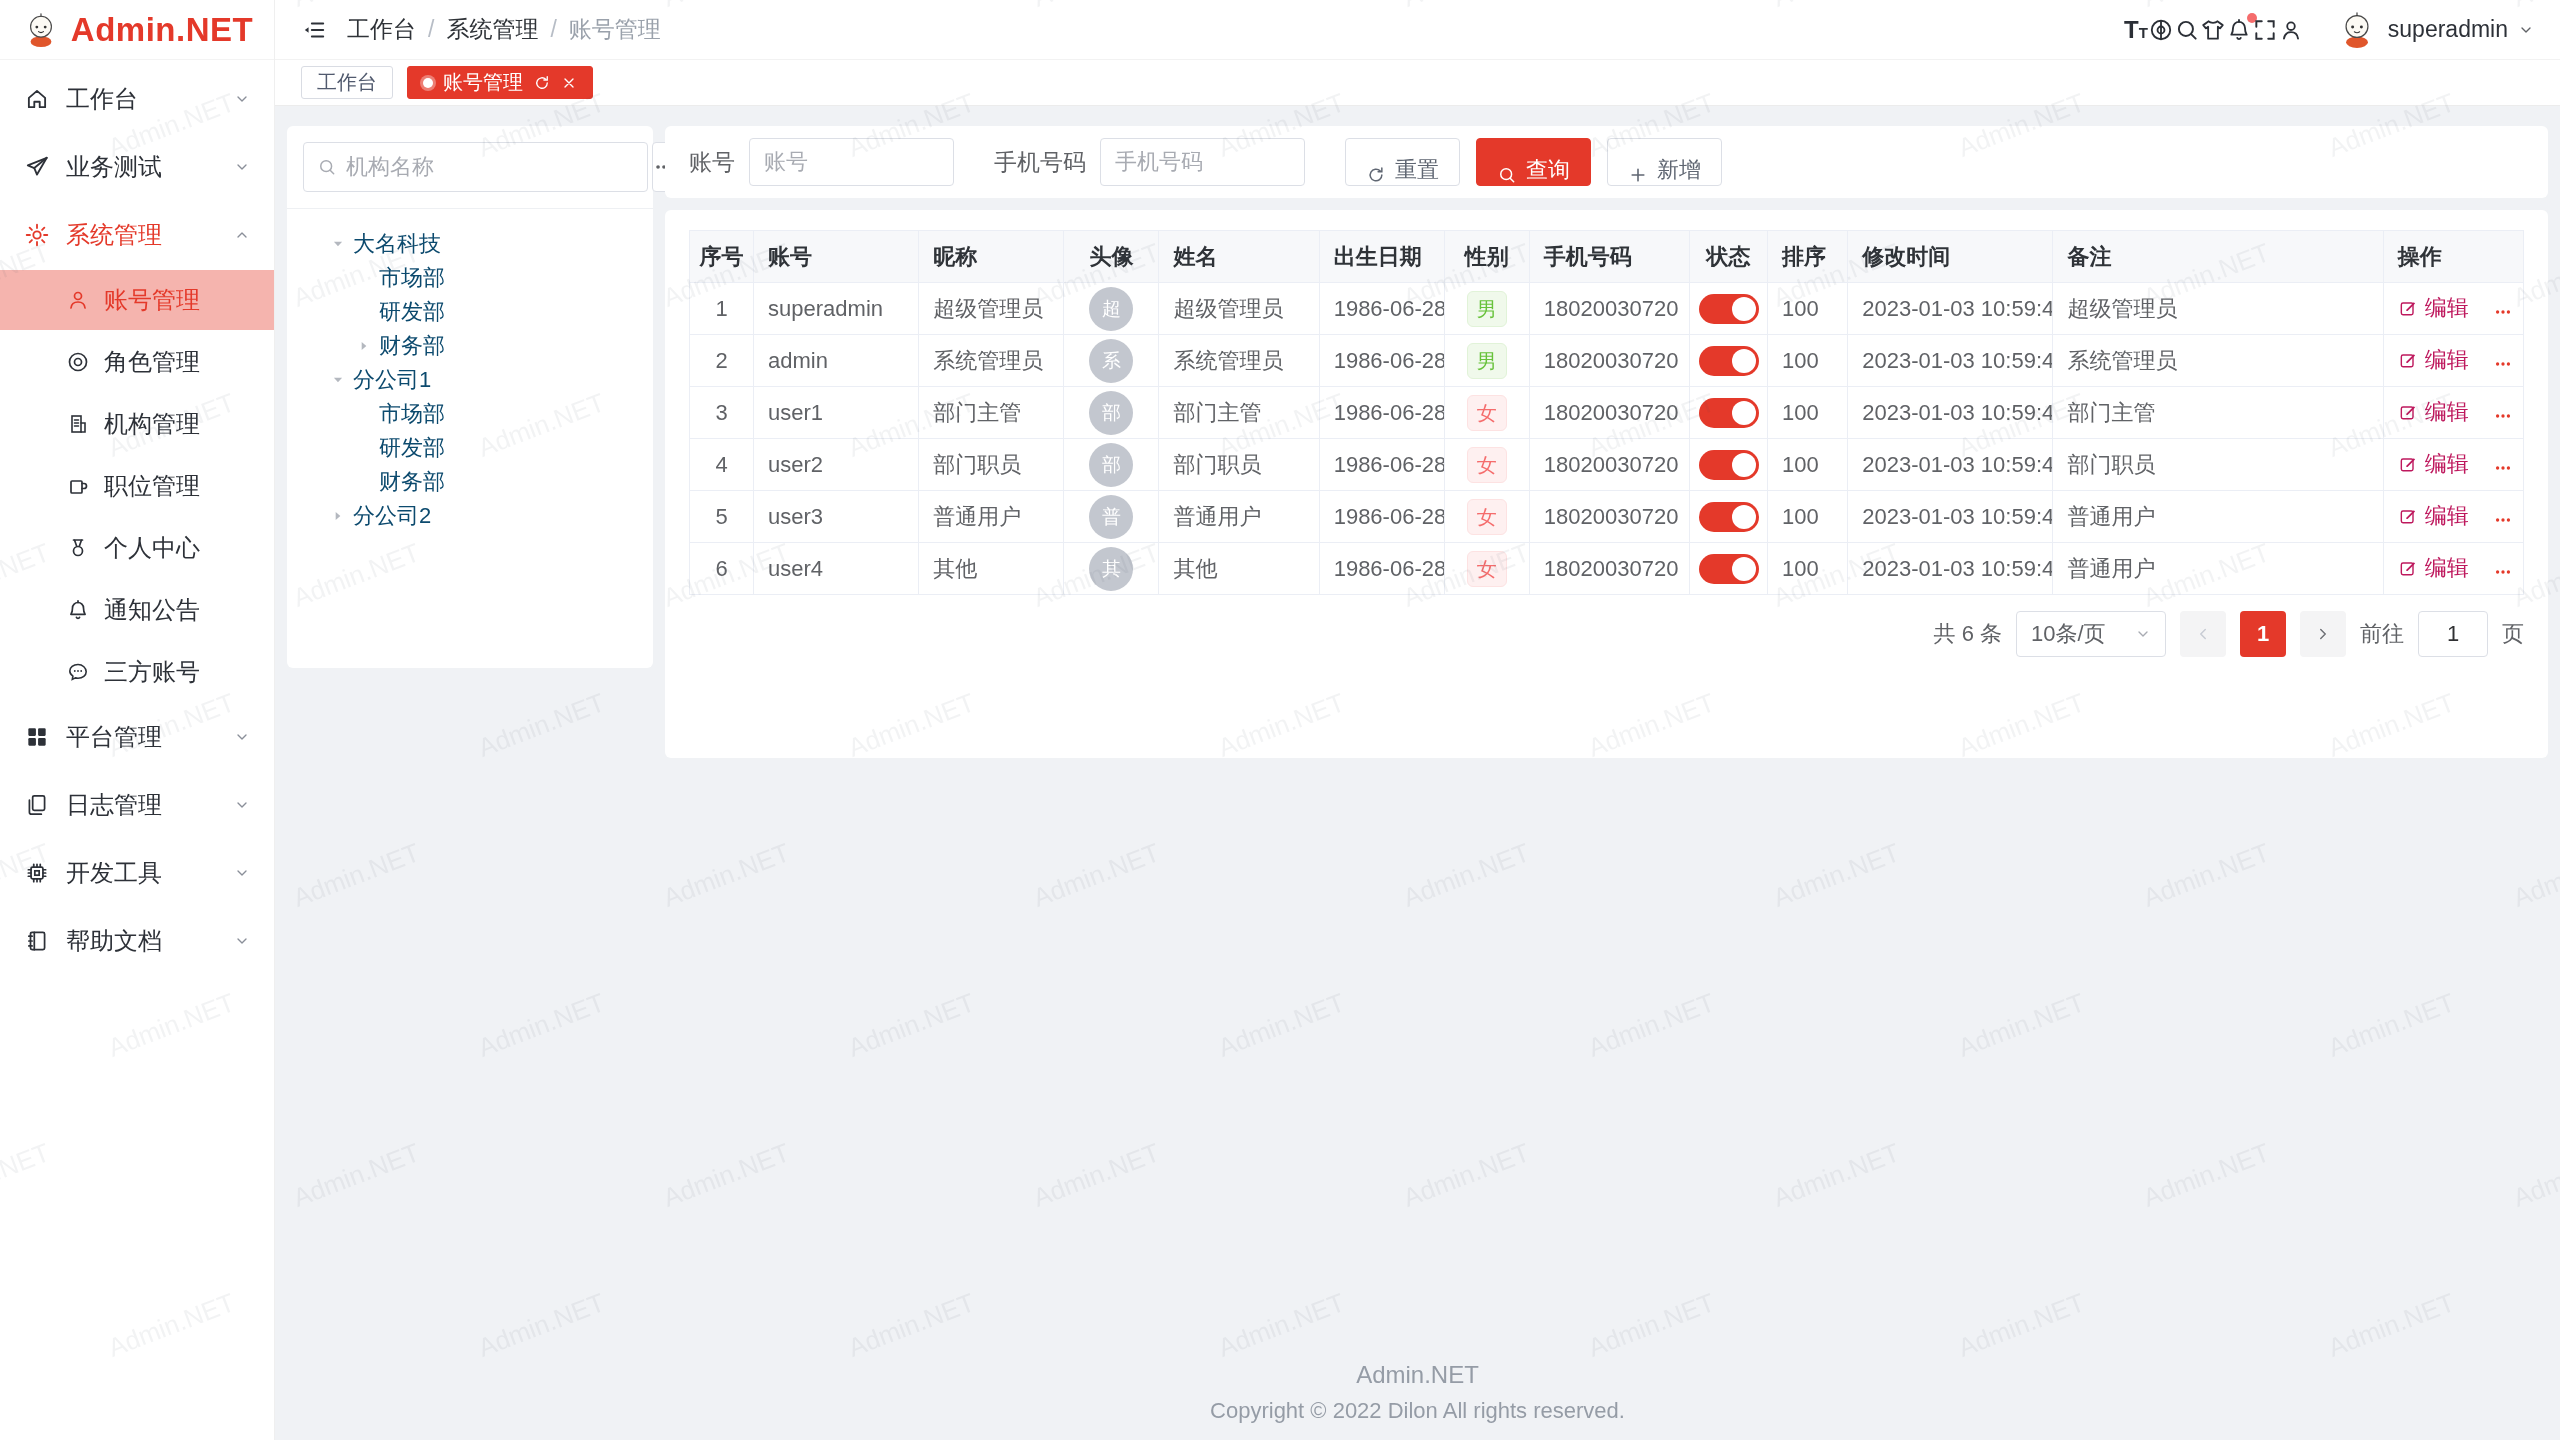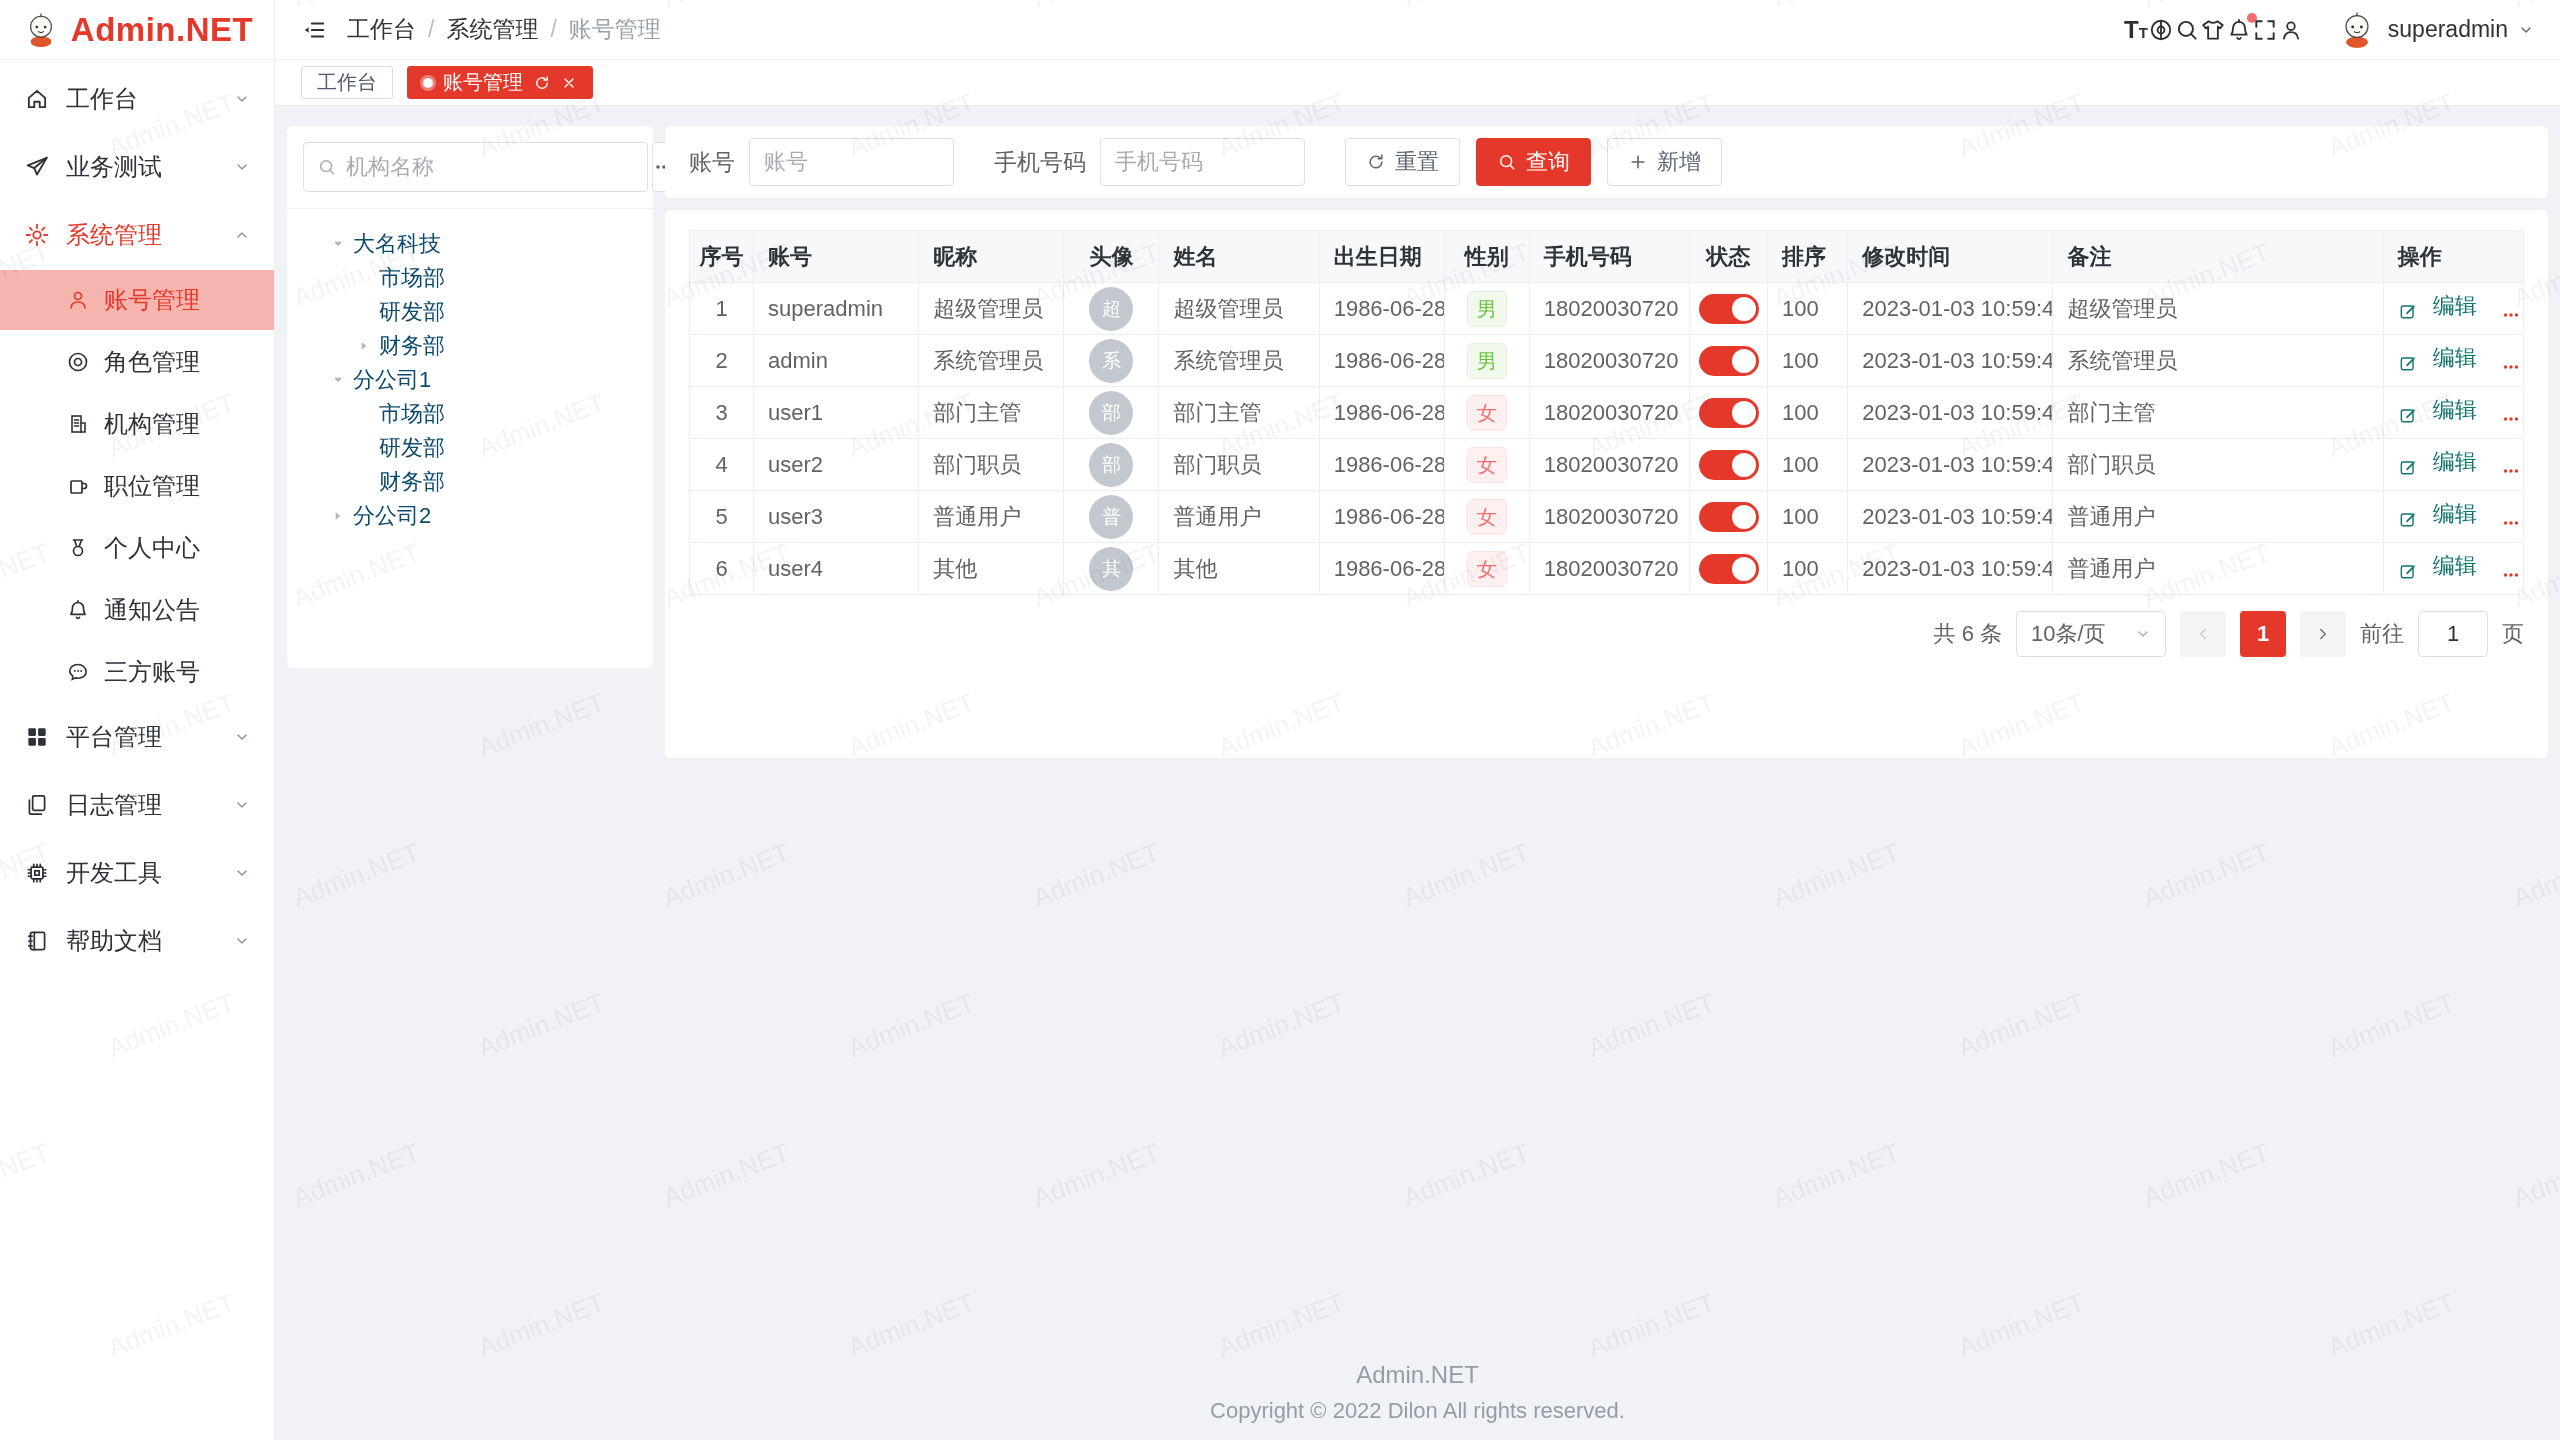--- a/index.html
+++ b/index.html
@@ -70,39 +70,39 @@
   .caret-none{visibility:hidden}
   .lv0{padding-left:28px}.lv1{padding-left:54px}
 
   .right-col{flex:1;display:flex;flex-direction:column;gap:12px}
   .filter-card{height:72px;display:flex;align-items:center;padding:0 24px}
   .flabel{font-size:23px;color:#606266;margin-right:14px;white-space:nowrap}
   .finput{width:205px;height:48px;border:1px solid #dcdfe6;border-radius:4px;padding:0 14px;font-size:22px;font-family:inherit;color:#303133;outline:none}
   .finput::placeholder{color:#a8abb2}
   .gap-l{margin-left:40px}
   .btns{margin-left:40px;display:flex;gap:16px}
-  .btn{height:48px;padding:0 20px;border-radius:4px;border:1px solid #dcdfe6;background:#fff;color:#5f6672;font-size:22px;font-family:inherit;display:inline-flex;align-items:center;gap:9px;cursor:pointer}
+  .btn{height:48px;padding:0 20px;border-radius:4px;border:1px solid #dcdfe6;background:#fff;color:#5f6672;font-size:22px;font-family:inherit;display:inline-flex;align-items:flex-end;gap:9px;cursor:pointer}
   .btn .ic{color:#5f6672}
   .btn.primary{background:#e4392a;border-color:#e4392a;color:#fff}
   .btn.primary .ic{color:#fff}
 
   .table-card{height:548px;padding:20px 24px 22px}
   table{width:100%;border-collapse:collapse;table-layout:fixed}
   th,td{border:1px solid #ebeef5;height:52px;padding:0 14px;font-size:22px;text-align:left;white-space:nowrap;overflow:hidden}
   th{background:#f7f8fa;color:#2f3338;font-weight:bold}
   td{color:#606266}
   .c{text-align:center;padding:0 4px}
   .avatar-circle{display:inline-flex;width:44px;height:44px;border-radius:50%;background:#c3c7cf;color:#fff;font-size:19px;align-items:center;justify-content:center;vertical-align:middle}
   .badge{display:inline-block;padding:5px 9px;border-radius:6px;font-size:20px;line-height:1.2}
   .badge.male{color:#67c23a;background:#f0f9eb;border:1px solid #e1f3d8}
   .badge.female{color:#f56c6c;background:#fef0f0;border:1px solid #fde2e2}
   .switch{display:inline-block;width:60px;height:30px;border-radius:15px;background:#e4392a;position:relative;vertical-align:middle;cursor:pointer}
   .switch .knob{position:absolute;top:3px;right:3px;width:24px;height:24px;border-radius:50%;background:#fff}
   .ops{color:#e4392a}
-  .op-edit{display:inline-flex;align-items:flex-end;gap:15px;color:#0f766e;cursor:pointer}
+  .op-edit{display:inline-flex;align-items:center;gap:7px;color:#be185d;cursor:pointer}
   .op-label{font-size:22px}
   .op-more{margin-left:18px;color:#e4392a;cursor:pointer;vertical-align:middle}
 
   .pager{margin-top:16px;display:flex;justify-content:flex-end;align-items:center;gap:14px;font-size:22px;color:#606266}
   .psel{width:150px;height:46px;border:1px solid #dcdfe6;border-radius:4px;display:flex;align-items:center;justify-content:space-between;padding:0 14px;cursor:pointer;background:#fff}
   .psel .ic{color:#a8abb2}
   .pbtn{width:46px;height:46px;border-radius:4px;background:#f4f4f5;display:flex;align-items:center;justify-content:center;cursor:pointer;border:none}
   .pbtn.prev{color:#c8ccd4}
   .pbtn.next{color:#707277}
   .pnum{width:46px;height:46px;border-radius:4px;background:#e4392a;color:#fff;display:flex;align-items:center;justify-content:center;font-weight:bold;cursor:pointer}

